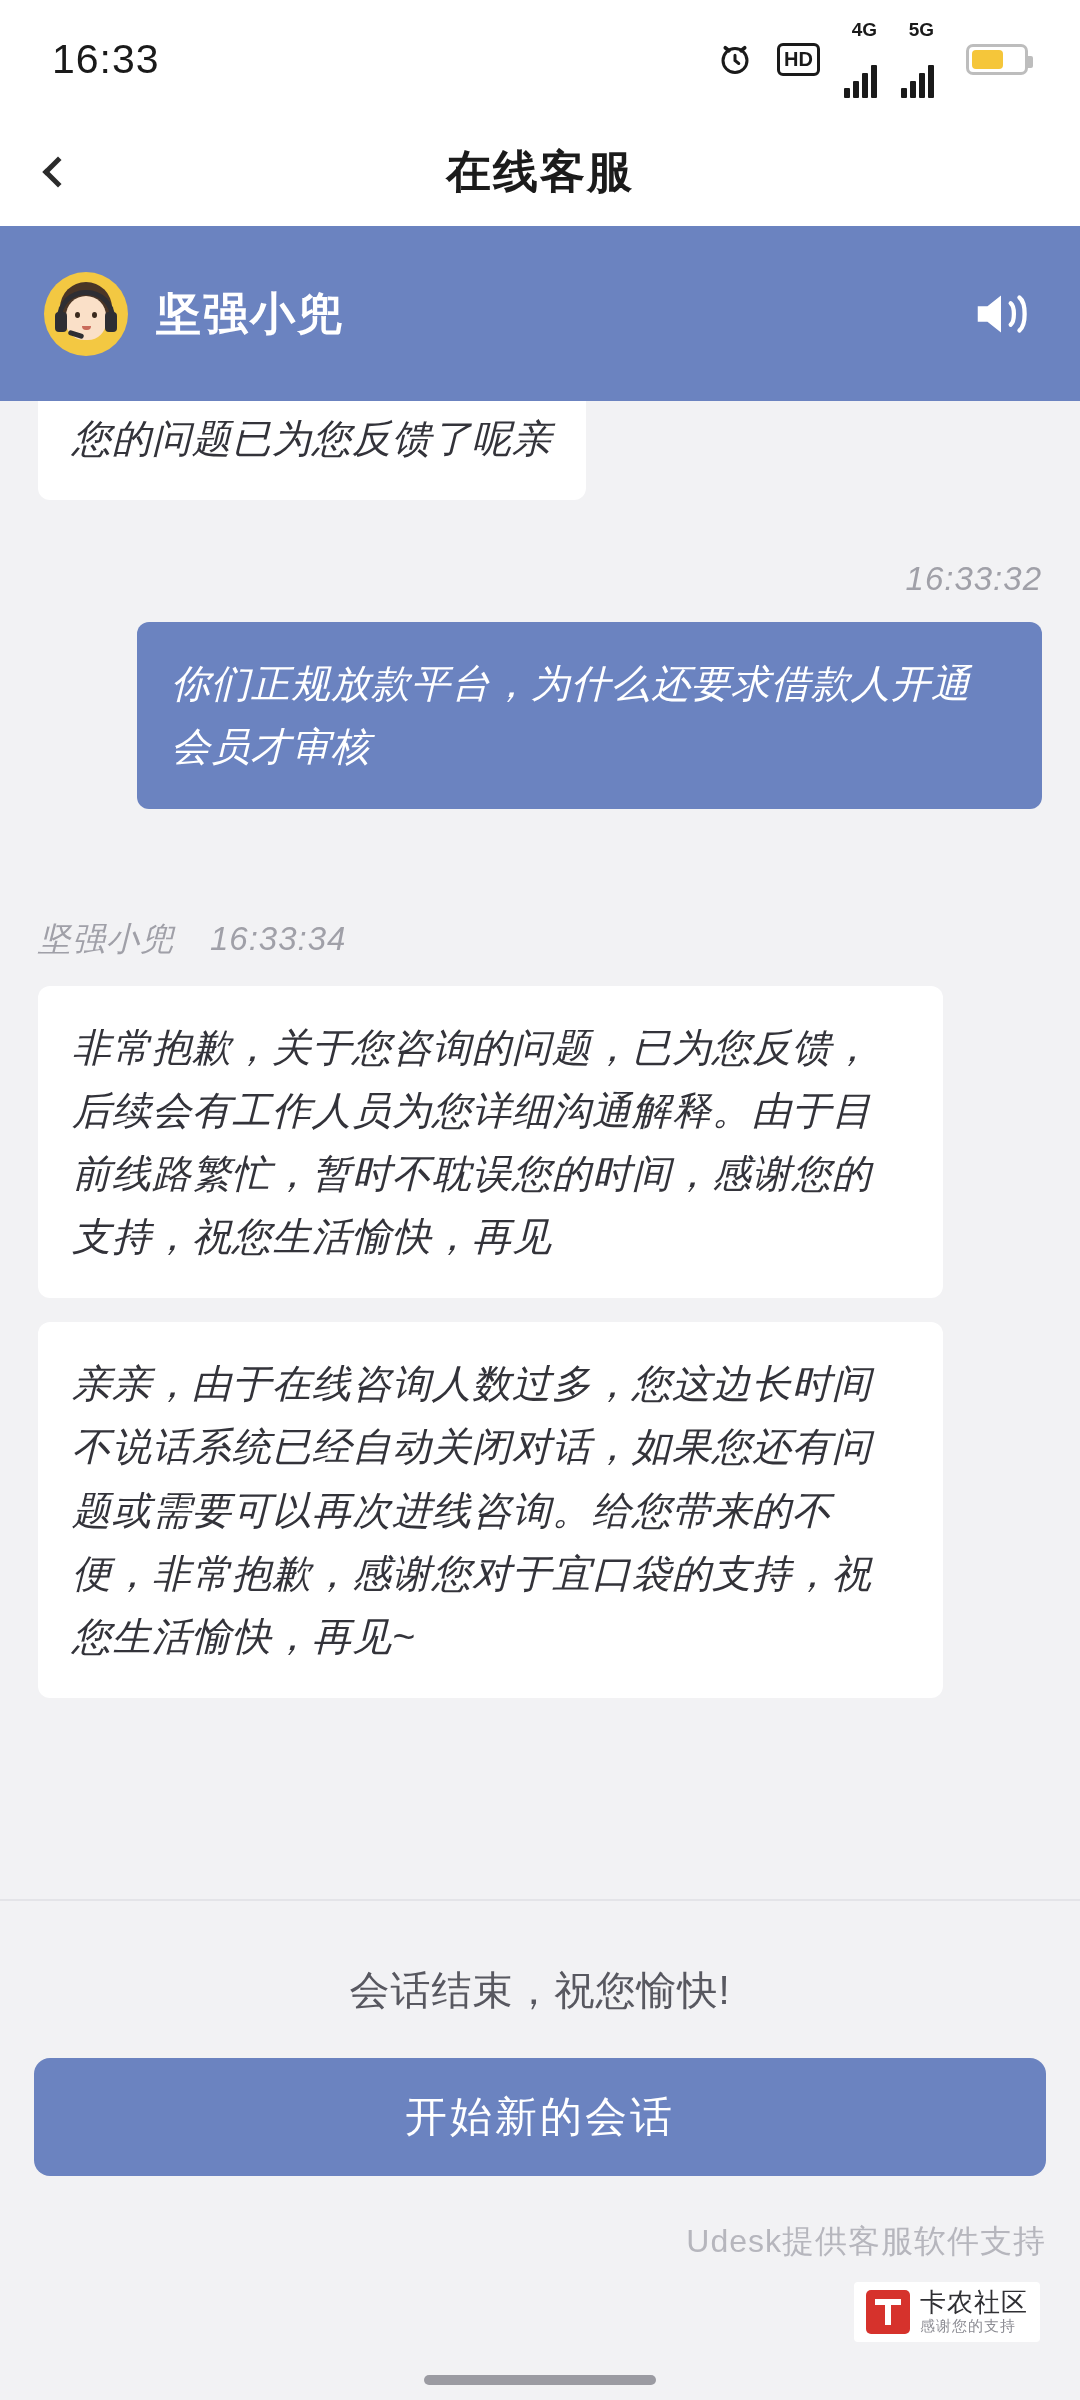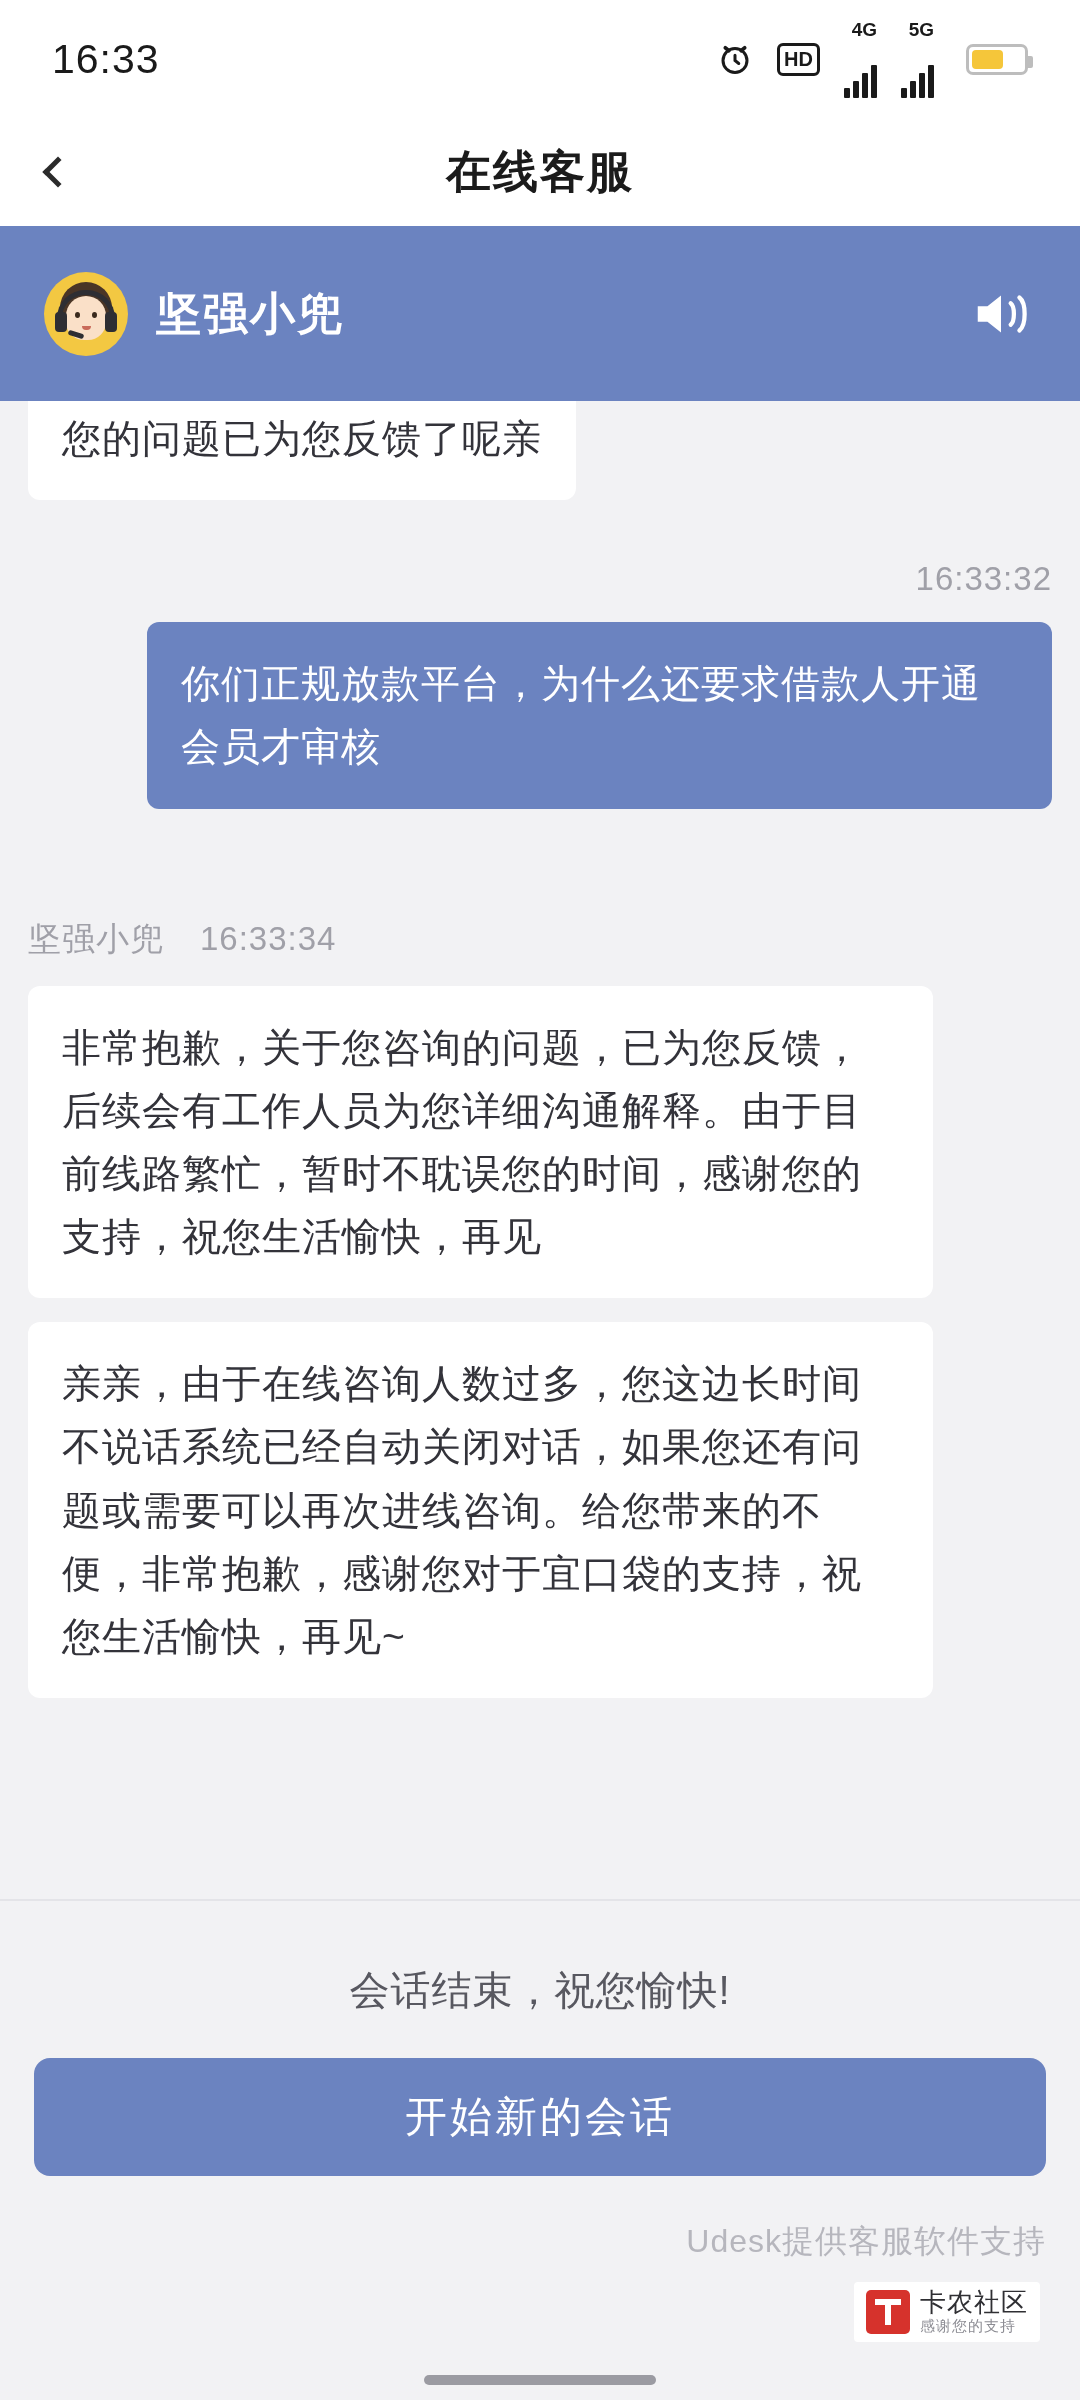--- a/index.html
+++ b/index.html
@@ -201,23 +201,24 @@
   .speaker-btn {
     margin-left: auto;
     width: 70px; height: 70px;
     display: flex; align-items: center; justify-content: center;
   }
 
   
   .chat {
     flex: 1 1 auto;
     background: #f2f2f4;
-    padding: 0 28px;
+    padding: 0 38px;
     overflow: hidden;
     position: relative;
+    font-style: italic;
   }
   .msg-row { display: flex; flex-direction: column; }
   .msg-row.left { align-items: flex-start; }
   .msg-row.right { align-items: flex-end; }
 
   .bubble {
     max-width: 905px;
     border-radius: 12px;
     padding: 30px 34px;
     font-size: 39px;

